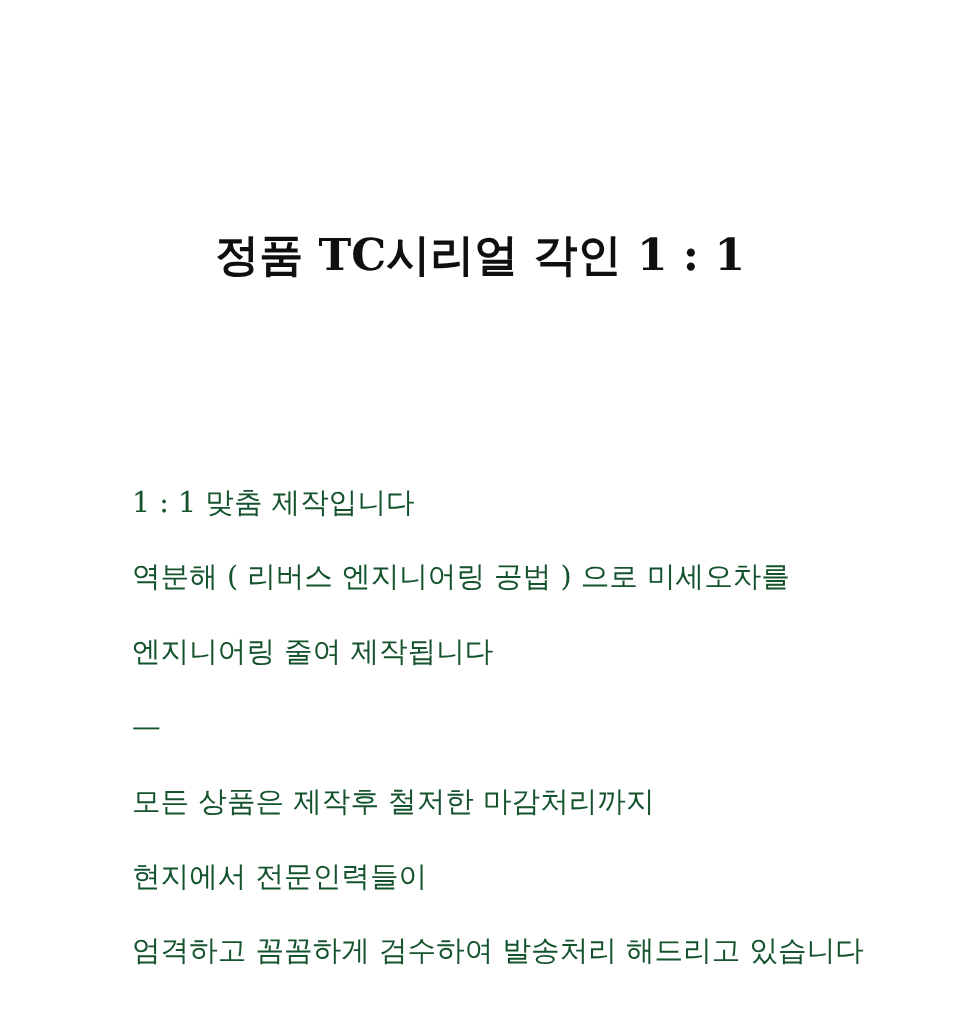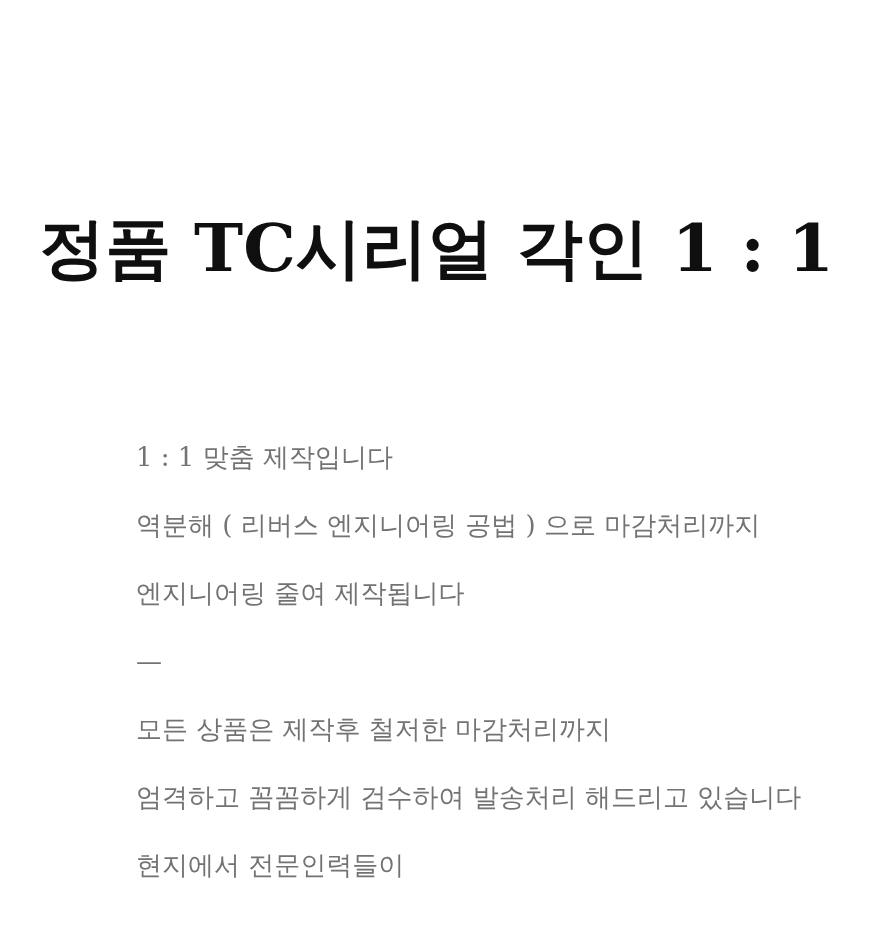--- a/index.html
+++ b/index.html
@@ -15,50 +15,50 @@
       width: 873px;
       height: 929px;
       background: #ffffff;
     }
     .title {
       position: absolute;
       top: 206px;
       left: 0;
       right: 0;
       text-align: center;
-      font-size: 66px;
+      font-size: 40px;
       font-weight: 700;
       line-height: 1.3;
       color: #0f0f0f;
       letter-spacing: 0px;
       white-space: nowrap;
     }
     .body-text {
       position: absolute;
       top: 440px;
-      left: 136px;
+      left: 120px;
       right: 50px;
-      color: #737373;
+      color: #14532d;
     }
     .body-text p {
       font-size: 26px;
       font-weight: 400;
       line-height: 34px;
       margin: 0 0 34px 0;
       white-space: nowrap;
     }
   </style>
 </head>
 <body>
 
 <div class="page">
   <h1 class="title">정품 TC시리얼 각인 1 : 1</h1>
 
   <div class="body-text">
     <p>1 : 1 맞춤 제작입니다</p>
-    <p>역분해 ( 리버스 엔지니어링 공법 ) 으로 마감처리까지</p>
+    <p>역분해 ( 리버스 엔지니어링 공법 ) 으로 미세오차를</p>
     <p>엔지니어링 줄여 제작됩니다</p>
     <p>—</p>
     <p>모든 상품은 제작후 철저한 마감처리까지</p>
+    <p>현지에서 전문인력들이</p>
     <p>엄격하고 꼼꼼하게 검수하여 발송처리 해드리고 있습니다</p>
-    <p>현지에서 전문인력들이</p>
   </div>
 </div>
 
 </body></html>

